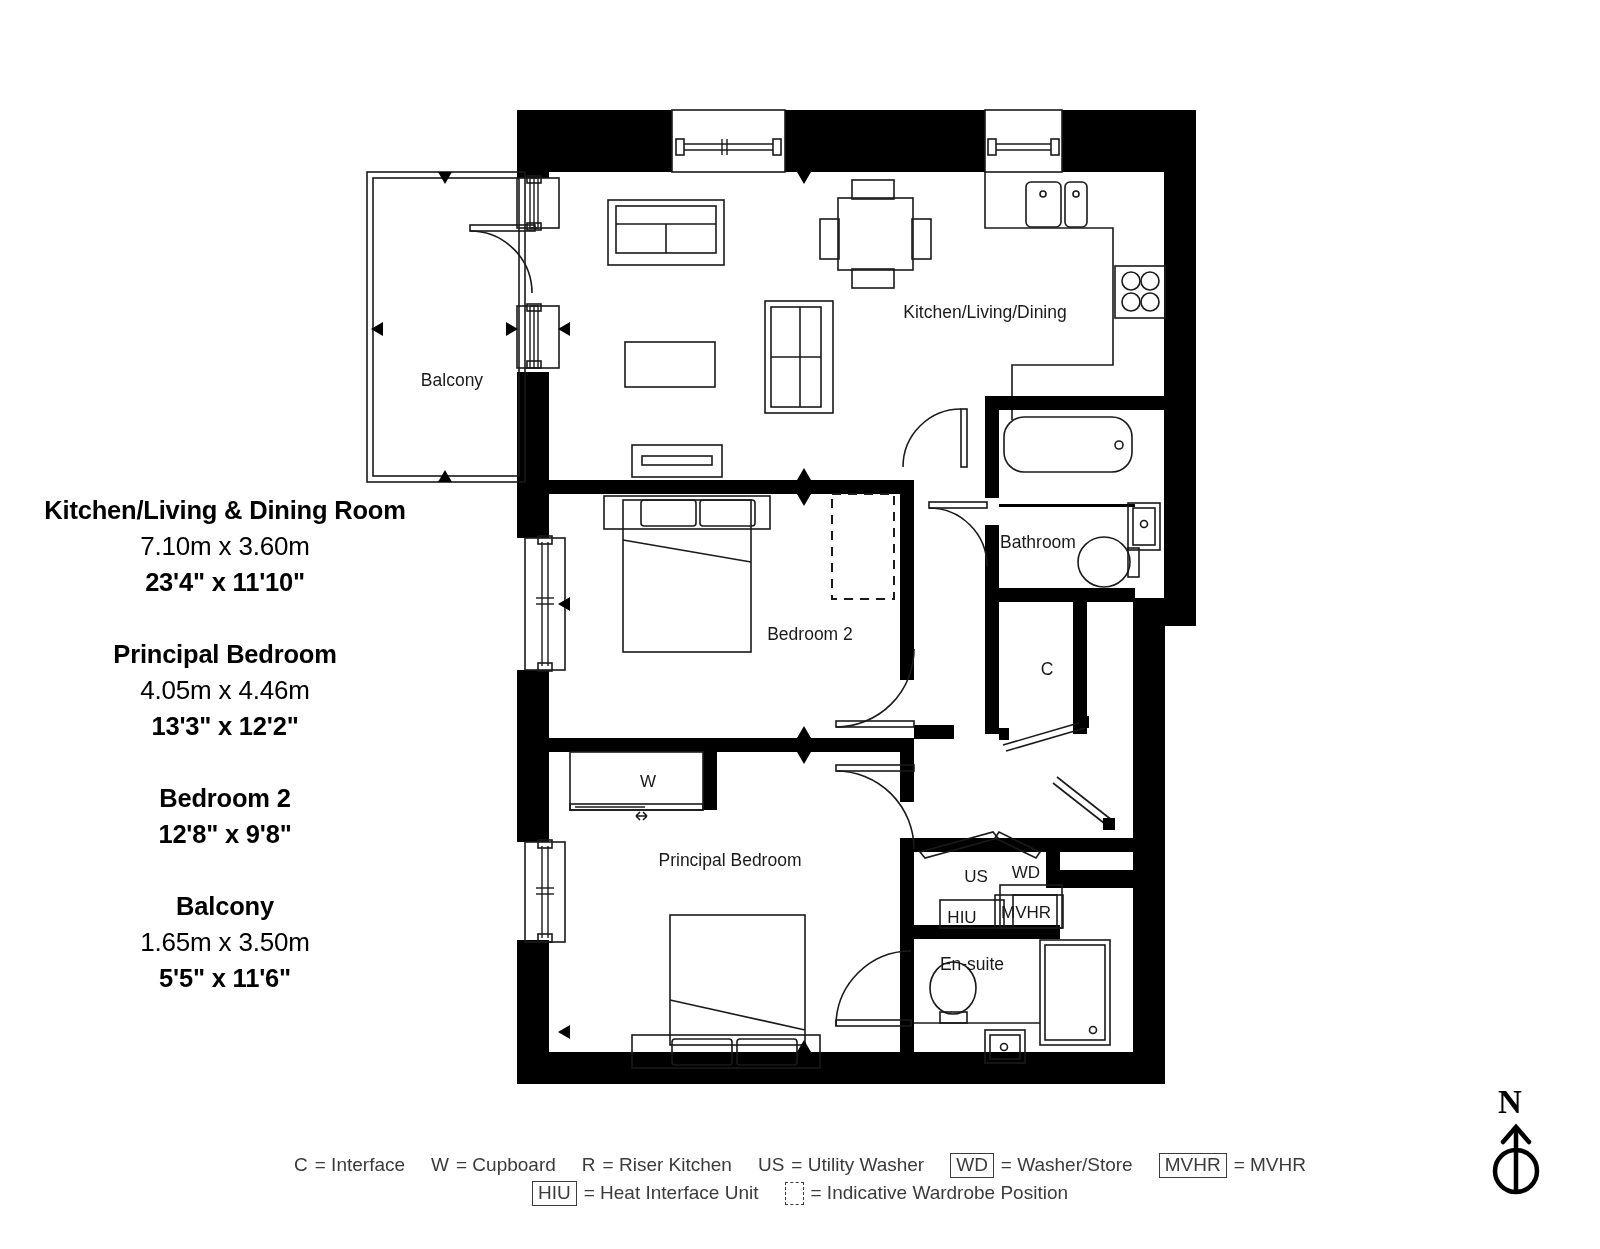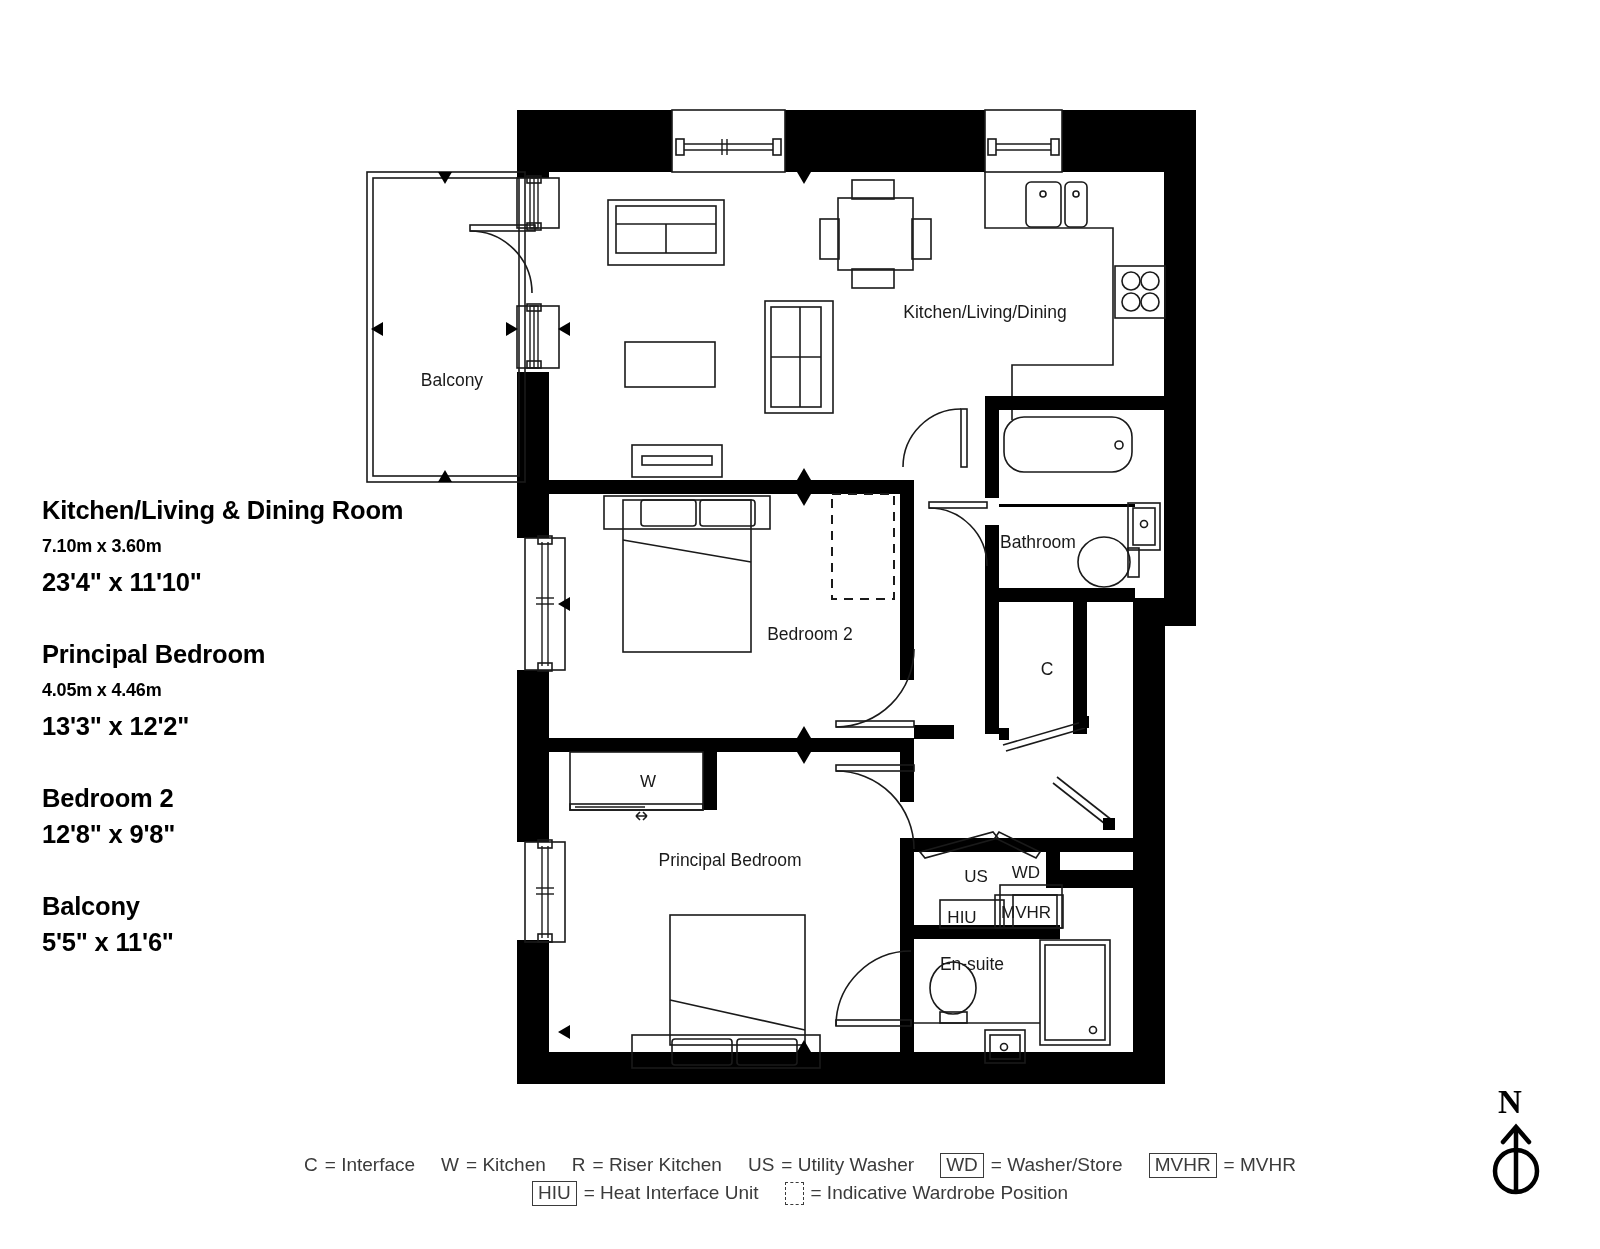--- a/index.html
+++ b/index.html
@@ -12,38 +12,39 @@
     height: 1249px;
     position: relative;
     font-family: "Liberation Sans", sans-serif;
     color: #000000;
     overflow: hidden;
   }
 
   
   #room-schedule {
     position: absolute;
-    left: 42px;
+    left: 25px;
     top: 492px;
     width: 400px;
+    text-align: center;
   }
   .schedule-block {
     margin-bottom: 36px;
   }
   .schedule-block:last-child { margin-bottom: 0; }
   .sched-name {
     font-size: 25.5px;
     font-weight: bold;
     letter-spacing: -0.2px;
     line-height: 36px;
     white-space: nowrap;
   }
   .sched-metric {
-    font-size: 18px;
-    font-weight: bold;
+    font-size: 26px;
+    font-weight: normal;
     letter-spacing: -0.2px;
     line-height: 36px;
     white-space: nowrap;
   }
   .sched-imperial {
     font-size: 25.5px;
     font-weight: bold;
     letter-spacing: -0.2px;
     line-height: 36px;
     white-space: nowrap;
@@ -145,20 +146,21 @@
     <div class="sched-name">Principal Bedroom</div>
     <div class="sched-metric">4.05m  x  4.46m</div>
     <div class="sched-imperial">13'3" x 12'2"</div>
   </div>
   <div class="schedule-block">
     <div class="sched-name">Bedroom 2</div>
     <div class="sched-imperial">12'8" x 9'8"</div>
   </div>
   <div class="schedule-block">
     <div class="sched-name">Balcony</div>
+    <div class="sched-metric">1.65m  x  3.50m</div>
     <div class="sched-imperial">5'5" x 11'6"</div>
   </div>
 </div>
 
 <div id="floorplan-wrap">
 <svg id="floorplan-svg" width="1600" height="1249" viewBox="0 0 1600 1249" xmlns="http://www.w3.org/2000/svg">
   <defs>
 
     <style>
       .wall   { fill:#000000; stroke:none; }
@@ -459,21 +461,21 @@
 </div>
 
 <div id="legend">
   <div class="legend-row">
     <span class="legend-item">
       <span class="legend-key">C</span>
       <span>= Interface</span>
     </span>
     <span class="legend-item">
       <span class="legend-key">W</span>
-      <span>= Kitchen</span>
+      <span>= Cupboard</span>
     </span>
     <span class="legend-item">
       <span class="legend-key">R</span>
       <span>= Riser Kitchen</span>
     </span>
     <span class="legend-item">
       <span class="legend-key">US</span>
       <span>= Utility Washer</span>
     </span>
     <span class="legend-item">

